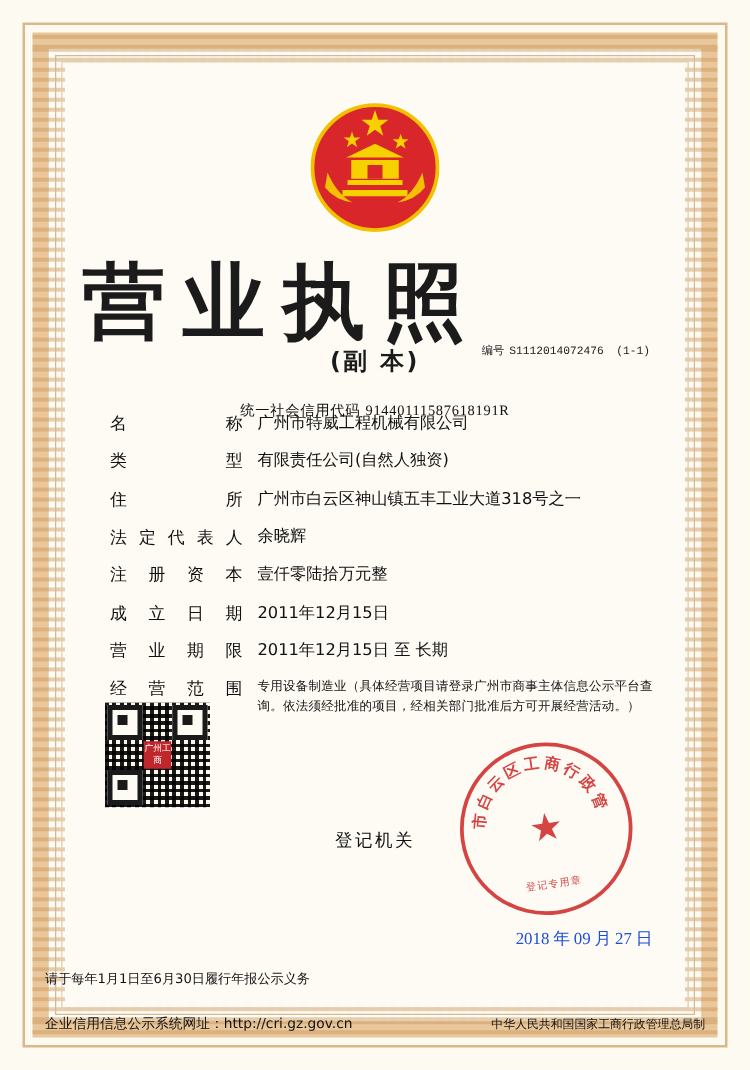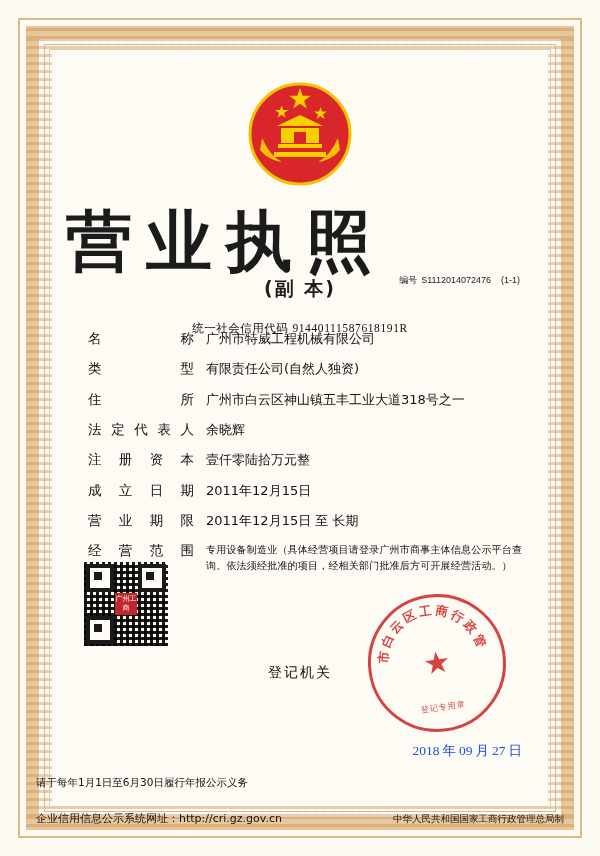--- a/index.html
+++ b/index.html
@@ -97,21 +97,21 @@
     font-weight: bold;
     color: #1b1b1b;
     letter-spacing: 2px;
   }
   .serial {
     position: absolute;
     top: 222px;
     right: 28px;
     font-size: 9px;
     color: #222;
-    font-family: Liberation Sans, sans-serif;
+    font-family: Liberation Mono, monospace;
   }
   .serial .sn-label { margin-right: 4px; }
   .serial .sn-suffix { margin-left: 10px; }
 
   .credit-code {
     position: absolute;
     top: 269px;
     width: 100%;
     text-align: center;
     font-size: 11.5px;

